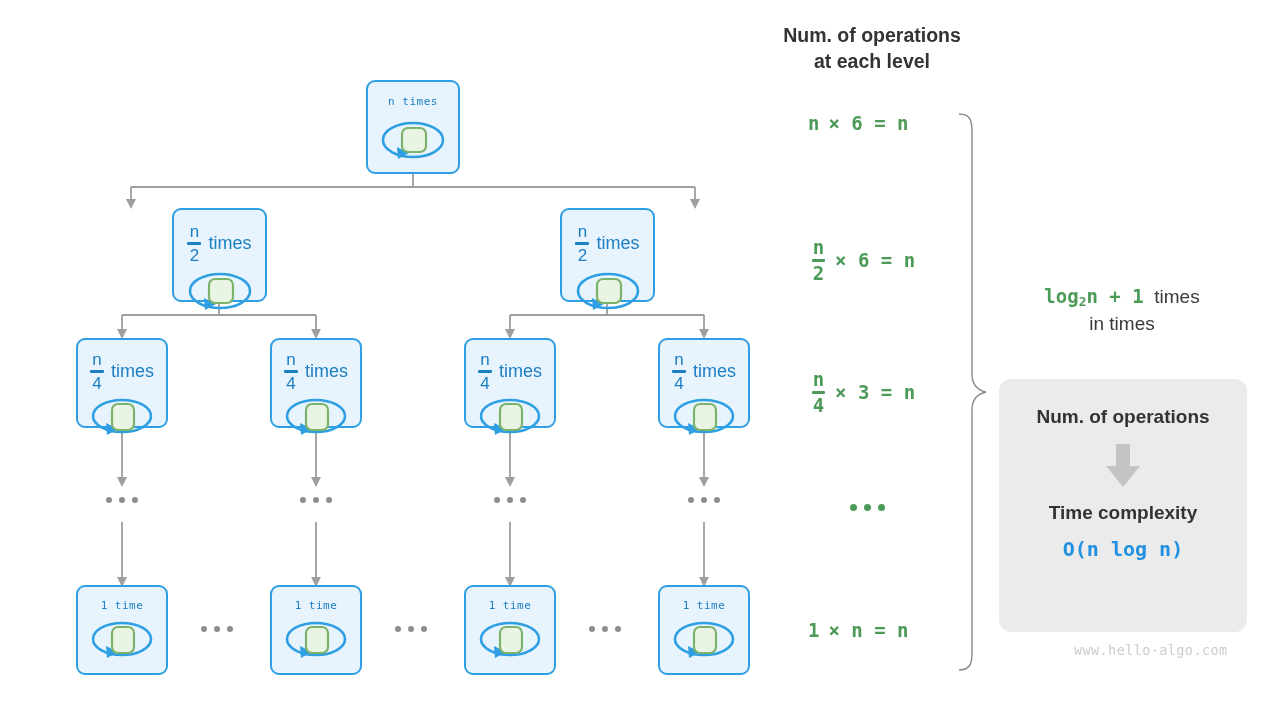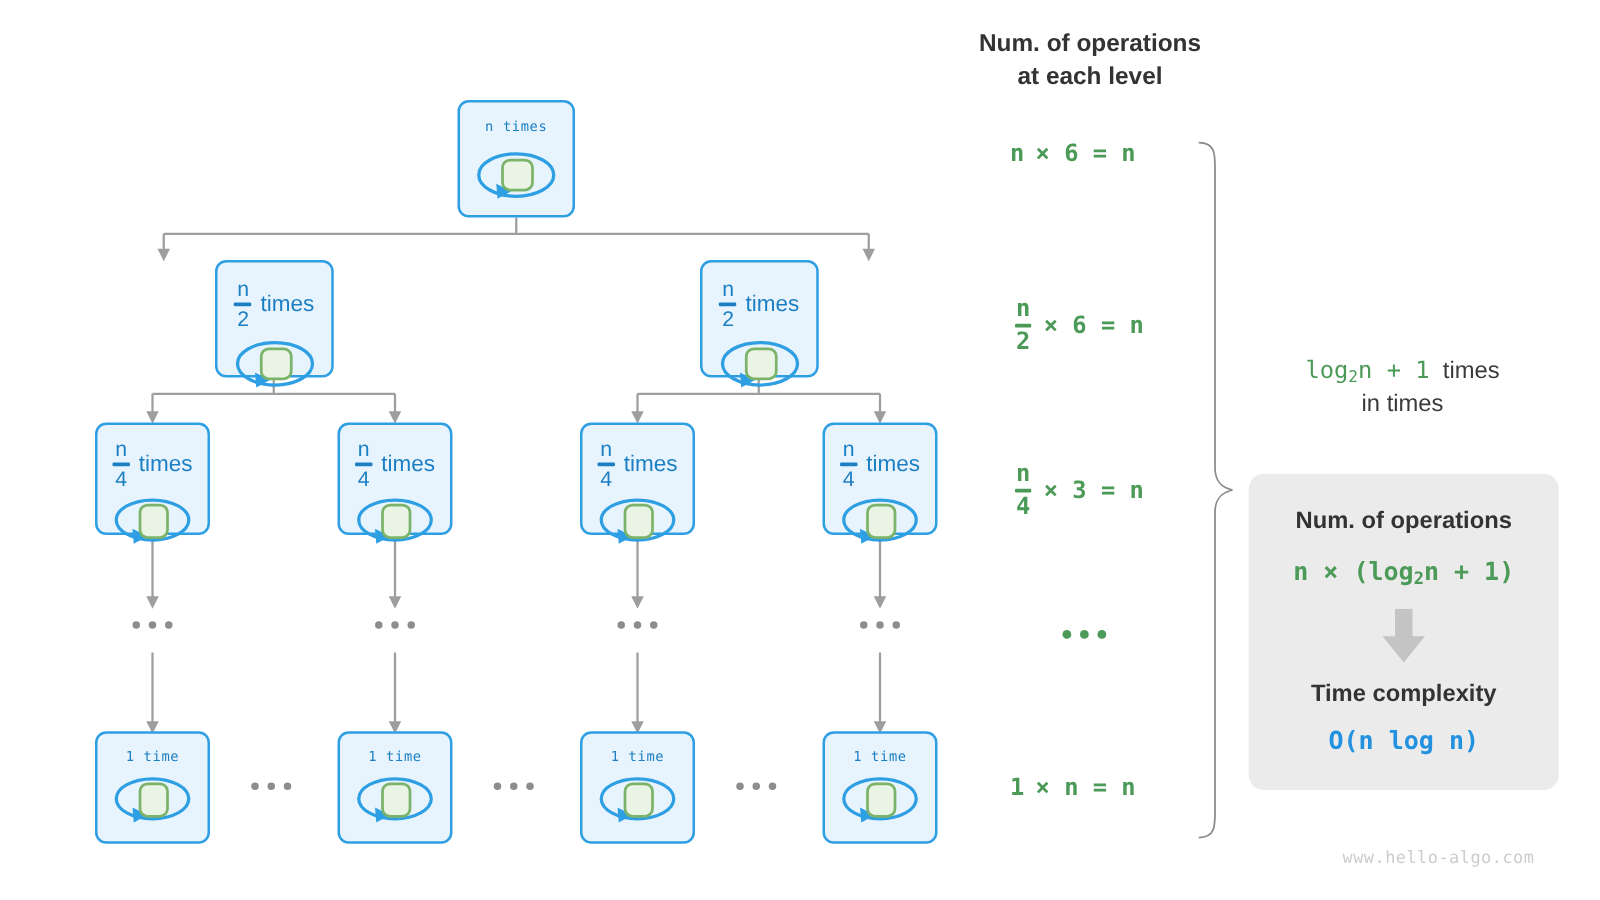--- a/index.html
+++ b/index.html
@@ -149,21 +149,21 @@
   .levels-text {
     position: absolute;
     text-align: center;
     font-size: 19px;
     line-height: 1.4;
     color: #333333;
     white-space: nowrap;
   }
   .levels-text .g {
     font-family: "DejaVu Sans Mono", monospace;
-    font-weight: normal;
+    font-weight: bold;
     color: #4c9a57;
     font-size: 19px;
   }
   .levels-text .plain {
     font-family: "Liberation Sans", sans-serif;
     color: #3a3a3a;
   }
   sub { font-size: 0.68em; vertical-align: -0.25em; }
 
   
@@ -496,25 +496,24 @@
              C22,282 17,287 17,298 L17,538 C17,549 17,558 4,558" fill="none" stroke="#8a8a8a" stroke-width="1.4"></path>
   </svg>
 
   <div class="levels-text" style="left:1000px; top:283px; width:244px;">
     <span class="g"><span>log</span><sub>2</sub><span>n + 1</span></span><span class="plain">&nbsp;&nbsp;</span><span class="plain">times</span><br>
     <span class="plain">in times</span>
   </div>
 
   <div class="summary-box" style="left:999px; top:379px; width:248px; height:253px;">
     <div class="sum-head" style="margin-top:27px;">Num. of operations</div>
-    <div class="sum-green" style="margin-top:17px;"><span>n × (log</span><sub>2</sub><span>n + 1)</span></div>
     <div style="margin-top:16px;">
       <svg class="down-arrow" width="46" height="44" viewBox="0 0 46 44">
         <polygon points="16,0 30,0 30,22 40,22 23,43 6,22 16,22" fill="#c4c4c4"></polygon>
       </svg>
     </div>
     <div class="sum-head" style="margin-top:14px;">Time complexity</div>
     <div class="sum-blue" style="margin-top:13px;">O(n log n)</div>
   </div>
 
-  <div class="watermark" style="left:1074px; top:678px;text-align:center;">www.hello-algo.com</div>
+  <div class="watermark" style="left:1074px; top:642px;text-align:center;">www.hello-algo.com</div>
 
 </div>
 
 </body></html>

